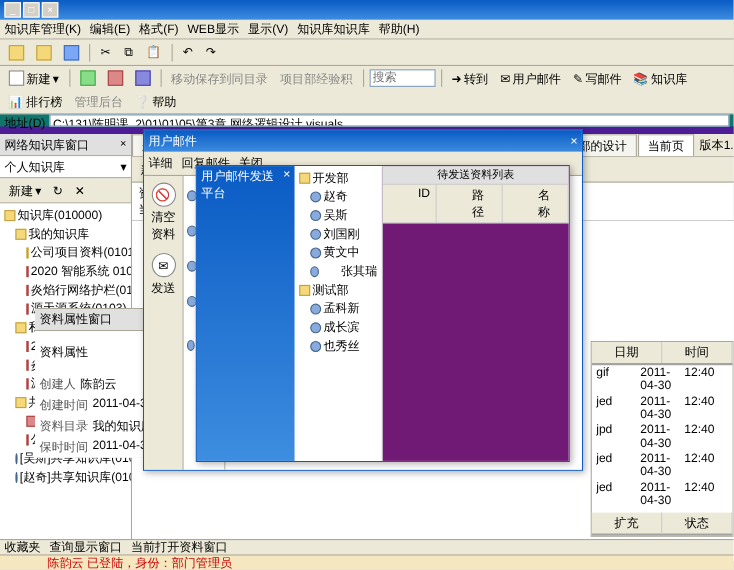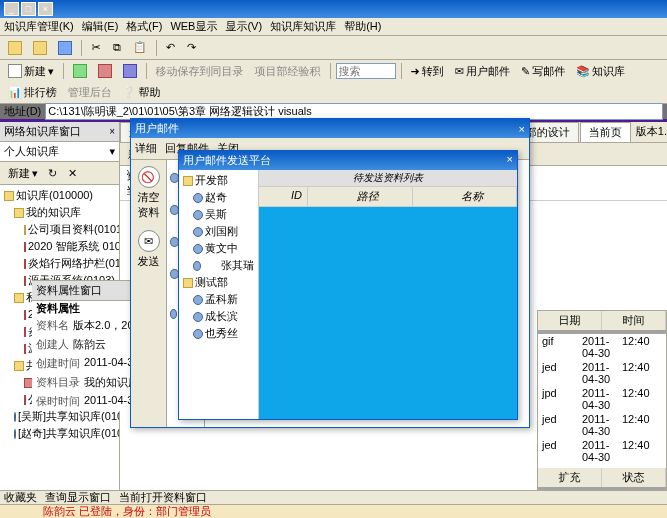--- a/index.html
+++ b/index.html
@@ -7,21 +7,21 @@
 .titlebar { background: linear-gradient(#0a5bc4, #3d8de0); color: #fff; height: 18px; display: flex; align-items: center; padding: 0 4px; justify-content: space-between; }
 .titlebar-text { font-size: 11px; overflow: hidden; white-space: nowrap; }
 .win-controls { display: flex; gap: 2px; }
 .win-btn { width: 15px; height: 14px; background: #d4d0c8; border: 1px solid #fff; font-size: 9px; display: flex; align-items: center; justify-content: center; cursor: pointer; }
 .menubar { background: #ece9d8; height: 18px; display: flex; align-items: center; padding: 0 4px; gap: 8px; border-bottom: 1px solid #aca899; }
 .menu-item { font-size: 11px; cursor: pointer; }
 .toolbar { background: #ece9d8; min-height: 24px; display: flex; align-items: center; padding: 2px 4px; gap: 3px; border-bottom: 1px solid #aca899; flex-wrap: wrap; }
 .tb-btn { min-width: 18px; height: 18px; border: 1px solid transparent; display: flex; align-items: center; justify-content: center; cursor: pointer; padding: 0 3px; gap: 2px; font-size: 11px; }
 .tb-sep { width: 1px; height: 16px; background: #aca899; margin: 0 2px; }
 .icon { width: 14px; height: 14px; display: inline-block; }
-.addressbar { background: #737373; height: 18px; display: flex; align-items: center; padding: 0 4px; border-bottom: 3px solid #4c1d95; font-size: 11px; gap: 4px; }
+.addressbar { background: #0f766e; height: 18px; display: flex; padding: 0 4px; border-bottom: 7px solid #4c1d95; font-size: 11px; gap: 4px; }
 .main-layout { display: flex; height: calc(518px - 18px - 18px - 48px - 18px - 14px - 14px); }
 .left-panel { width: 120px; background: #ece9d8; border-right: 1px solid #aca899; display: flex; flex-direction: column; }
 .panel-header { background: #e0e0e0; border-bottom: 1px solid #aca899; padding: 2px 4px; font-size: 11px; display: flex; align-items: center; justify-content: space-between; }
 .panel-header .x { cursor: pointer; font-size: 10px; }
 .tree { padding: 2px; font-size: 11px; overflow: hidden; background: #fff; flex: 1; }
 .tree-item { padding: 1px 2px; cursor: pointer; white-space: nowrap; display: flex; align-items: center; gap: 2px; }
 .tree-indent-1 { padding-left: 12px; }
 .tree-indent-2 { padding-left: 22px; }
 .tree-icon { width: 10px; height: 10px; display: inline-block; }
 .folder-icon { background: #f5d87a; border: 1px solid #c0a040; }
@@ -42,30 +42,30 @@
 
 .modal { position: absolute; left: 130px; top: 118px; width: 400px; height: 310px; background: #ece9d8; border: 1px solid #0a5bc4; box-shadow: 2px 2px 6px rgba(0,0,0,0.3); display: flex; flex-direction: column; }
 .modal-title { background: linear-gradient(#0a5bc4, #3d8de0); color: #fff; padding: 2px 4px; font-size: 11px; display: flex; justify-content: space-between; align-items: center; }
 .modal-toolbar { background: #ece9d8; padding: 3px 4px; display: flex; gap: 8px; align-items: center; font-size: 11px; border-bottom: 1px solid #aca899; }
 .modal-body { flex: 1; display: flex; }
 .modal-left { width: 36px; background: #ece9d8; border-right: 1px solid #aca899; display: flex; flex-direction: column; align-items: center; padding-top: 6px; gap: 10px; }
 .modal-left-btn { width: 28px; text-align: center; font-size: 10px; cursor: pointer; }
 .modal-left-btn .circ { width: 22px; height: 22px; border: 1px solid #888; border-radius: 50%; margin: 0 auto 2px; background: #fff; display:flex; align-items:center; justify-content:center; }
 .modal-userlist { width: 38px; background: #fff; border-right: 1px solid #aca899; font-size: 10px; padding: 2px; }
 .ul-item { padding: 1px; display: flex; align-items: center; gap: 2px; cursor: pointer; }
-.inner-window { position: absolute; left: 178px; top: 150px; width: 340px; height: 270px; background: #ece9d8; border: 1px solid #0a5bc4; box-shadow: 2px 2px 6px rgba(0,0,0,0.3); display: flex; flex-direction: column; z-index: 10; }
+.inner-window { position: absolute; left: 178px; top: 150px; width: 340px; height: 270px; background: #ece9d8; border: 1px solid #0a5bc4; box-shadow: 2px 2px 6px rgba(0,0,0,0.3); display: flex; flex-direction: row; z-index: 10; }
 .inner-title { background: linear-gradient(#0a5bc4, #3d8de0); color: #fff; padding: 2px 4px; font-size: 11px; display: flex; justify-content: space-between; }
 .inner-body { flex: 1; display: flex; background: #fff; }
 .inner-tree { width: 80px; border-right: 1px solid #ccc; background: #fff; font-size: 10px; padding: 2px; }
-.inner-table { flex: 1; background: #0ea5e9; font-style: italic; }
+.inner-table { flex: 1; background: #701a75; }
 .inner-header { background: #ece9d8; display: flex; font-size: 10px; border-bottom: 1px solid #ccc; }
 .inner-header > div { padding: 2px 16px; border-right: 1px solid #ccc; text-align: center; margin-left: 16px; }
 .inner-title-label { background: #e0e0e0; text-align: center; font-size: 10px; padding: 1px; border-bottom: 1px solid #ccc; }
 .file-list-panel { position: absolute; right: 0; top: 310px; width: 130px; background: #fff; border: 1px solid #aca899; font-size: 10px; }
-.fl-header { display: flex; background: #ece9d8; border-bottom: 4px solid #a3a3a3; }
+.fl-header { display: flex; background: #ece9d8; border-bottom: 2px solid #a3a3a3; }
 .fl-header > div { padding: 2px 4px; flex: 1; border-right: 1px solid #ccc; text-align: center; }
 .fl-row { display: flex; padding: 1px 4px; }
 .fl-row > div { flex: 1; }
 .select-ctrl { border: 1px solid #7f9db9; background: #fff; padding: 0 2px; font-size: 11px; height: 16px; }
 .input-ctrl { border: 1px solid #7f9db9; background: #fff; padding: 0 2px; font-size: 11px; height: 16px; width: 60px; }
 </style>
 </head>
 <body>
 
 <div class="titlebar">
@@ -258,26 +258,22 @@
       <div>2) 支持远程控制</div>
     </div>
   </div>
 </div>
 
 <div class="prop-panel">
   <div class="panel-header">
     <span>资料属性窗口</span>
     <span class="x">×</span>
   </div>
-  <div style="padding:0 4px;font-weight:bold;background:#fff">资料属性</div>
+  <div style="padding:12px 4px;font-weight:normal;background:#fff">资料属性</div>
   <div id="prop-rows" style="background:#fff">
-      <div class="prop-row">
-        <span class="prop-label">资料名</span>
-        <span>版本2.0，2010年</span>
-      </div>
       <div class="prop-row">
         <span class="prop-label">创建人</span>
         <span>陈韵云</span>
       </div>
       <div class="prop-row">
         <span class="prop-label">创建时间</span>
         <span>2011-04-30 12:40</span>
       </div>
       <div class="prop-row">
         <span class="prop-label">资料目录</span>

